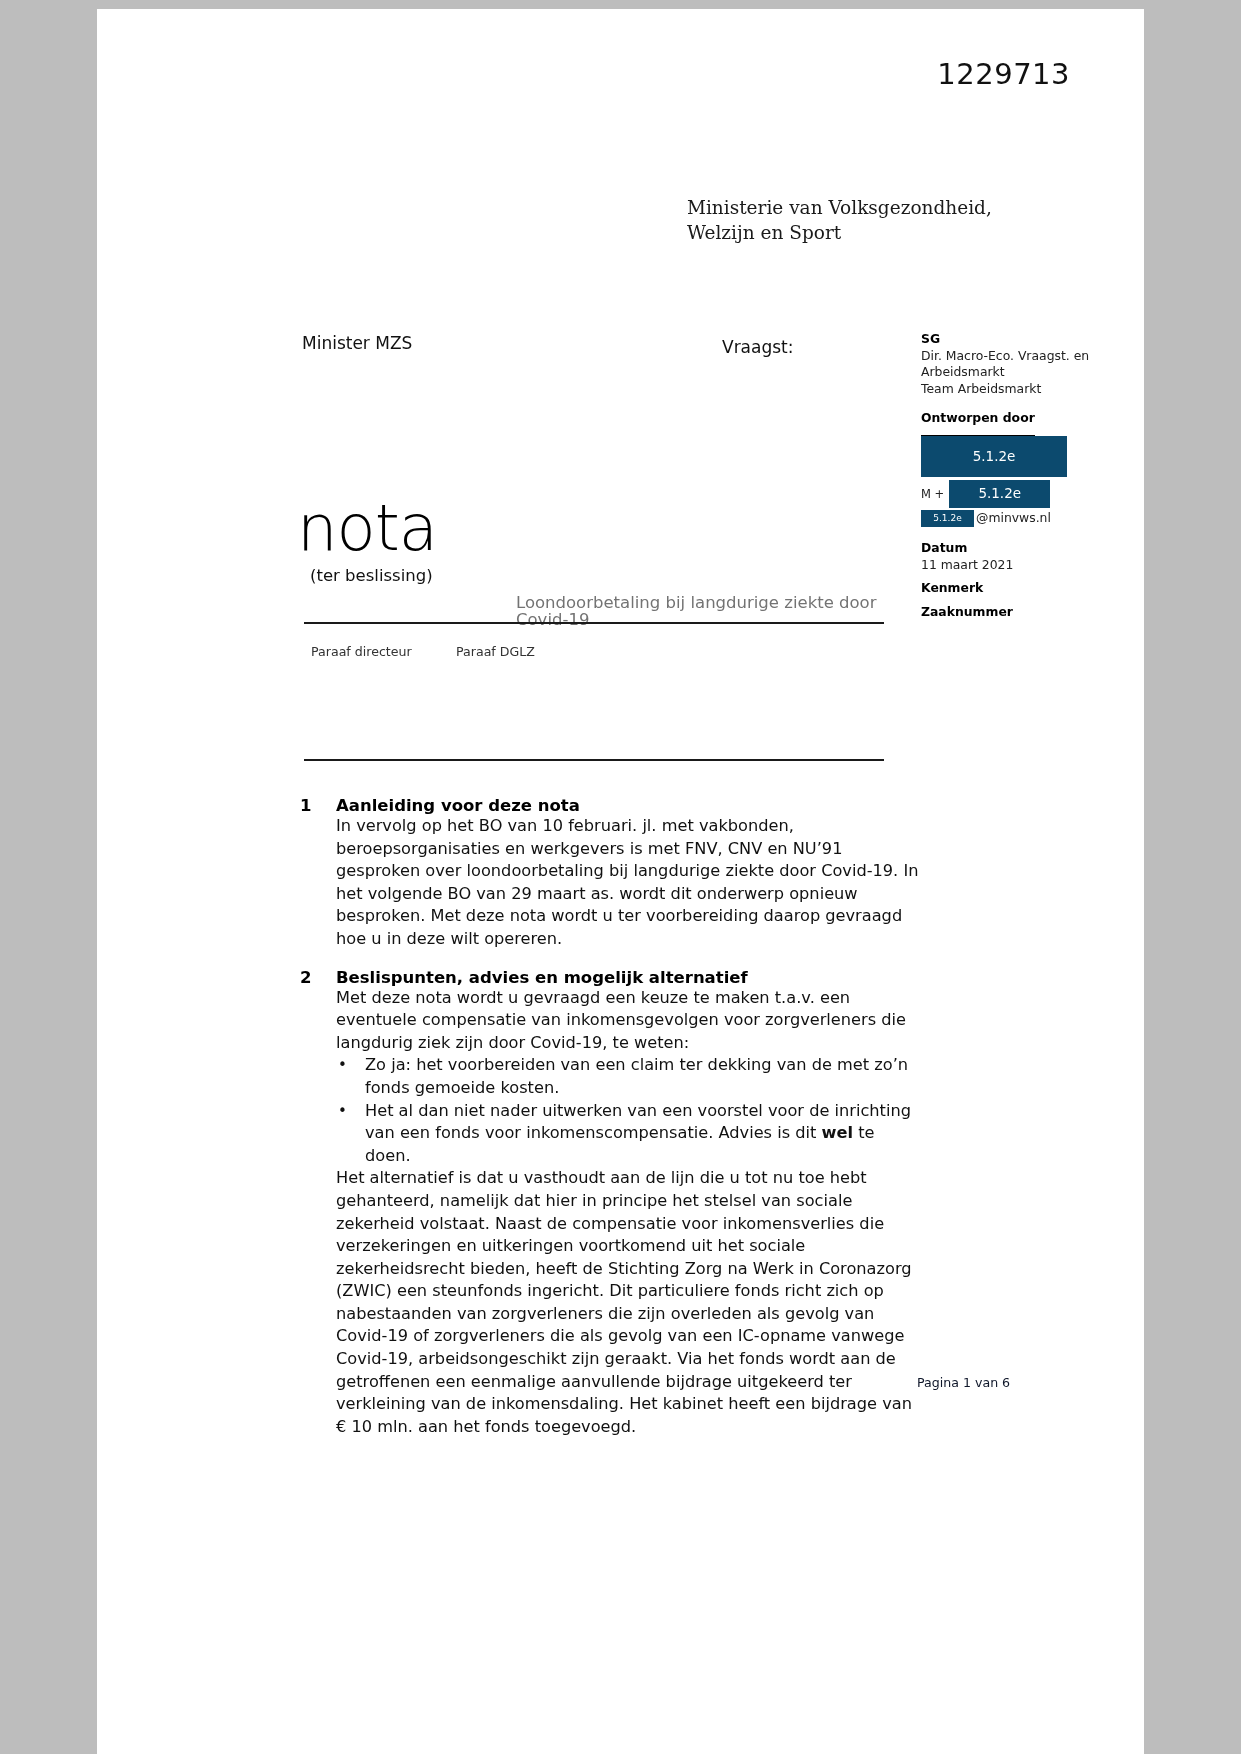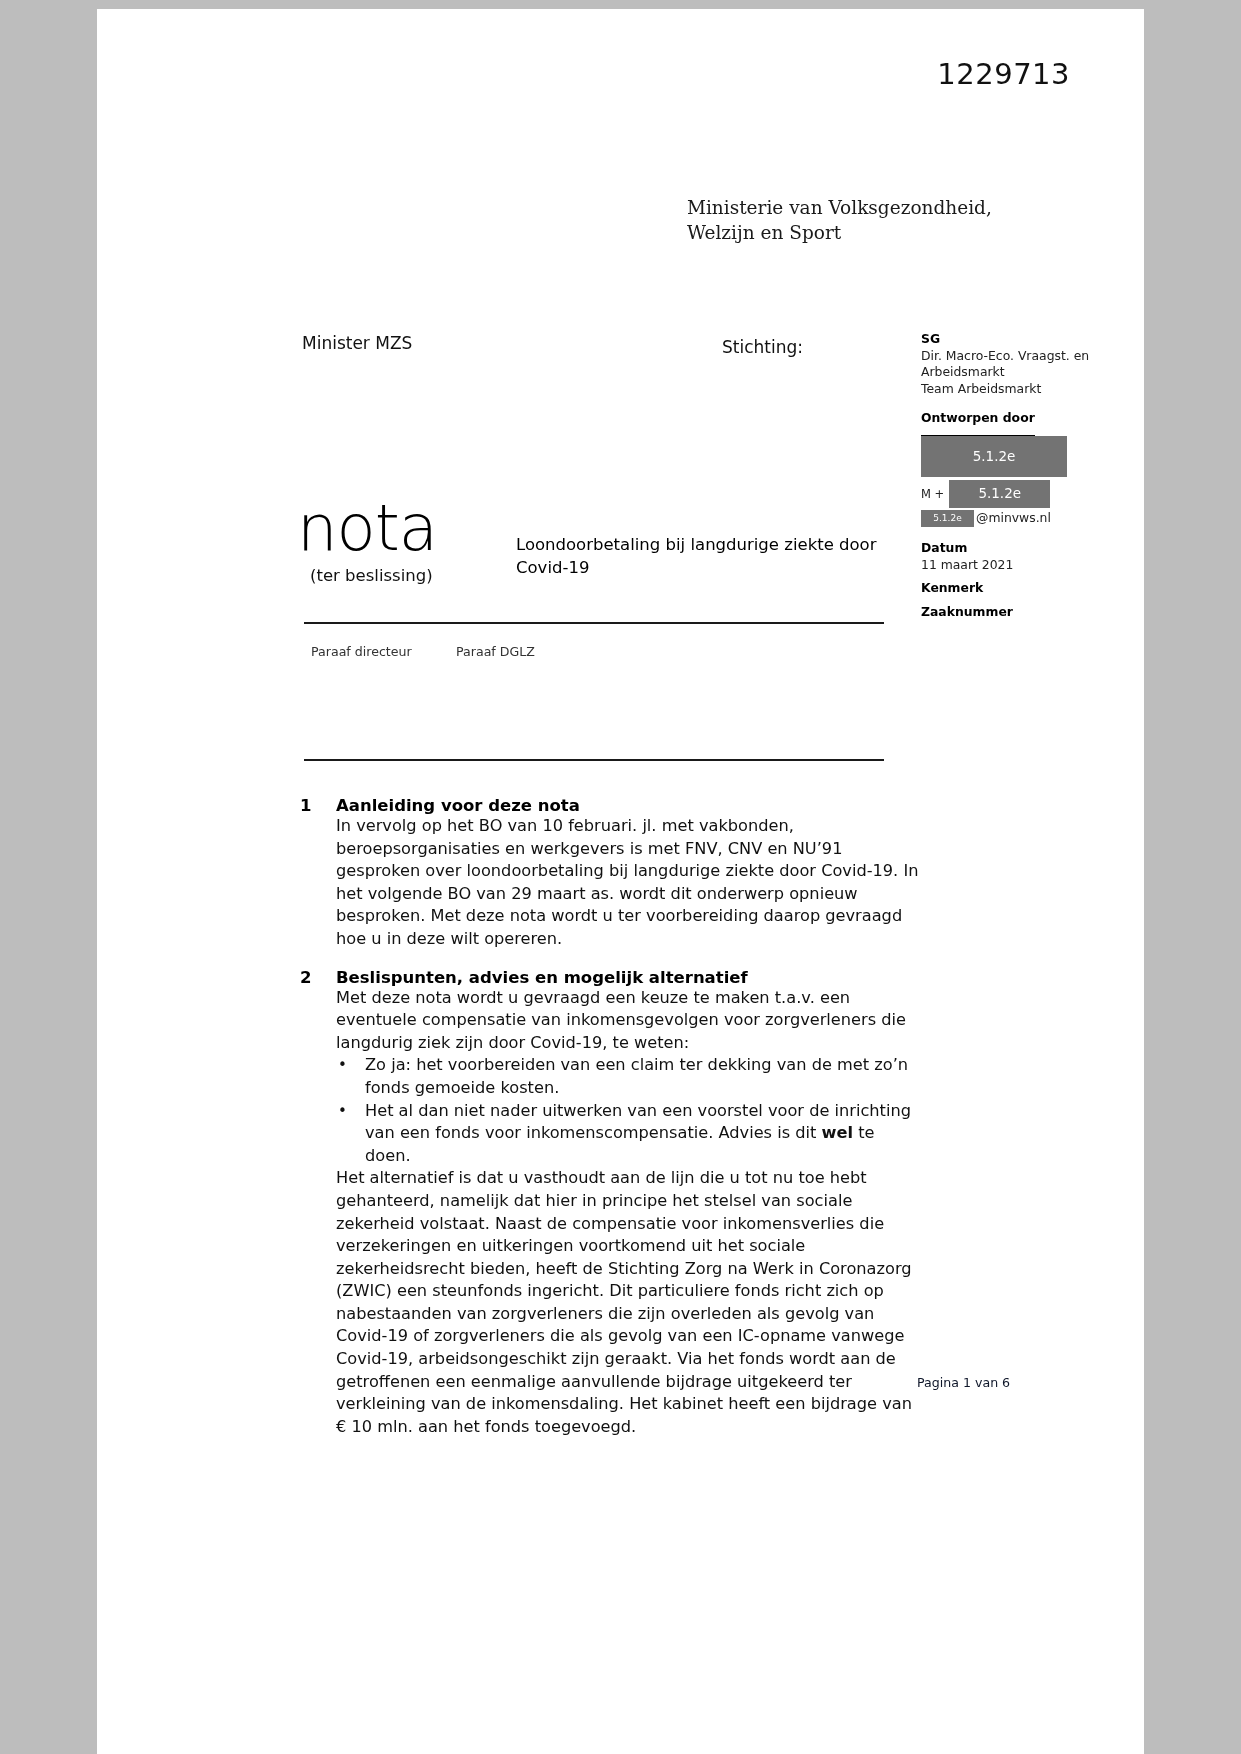--- a/index.html
+++ b/index.html
@@ -90,21 +90,21 @@
     color: #000;
     border-bottom: 1.5px solid #000;
     display: inline-block;
     padding-bottom: 8px;
   }
   .meta-gap { height: 13px; }
   .meta-gap-sm { height: 7px; }
   .meta-line { white-space: nowrap; }
 
   .redact {
-    background: #737373;
+    background: #0c4a6e;
     color: #ffffff;
     display: inline-block;
     text-align: center;
     font-size: 13px;
     line-height: 1;
   }
   .redact-big {
     width: 146px;
     padding: 14px 0 14px 0;
     font-size: 13.5px;
@@ -155,25 +155,25 @@
   .subtitle-kind {
     position: absolute;
     left: 213px;
     top: 557px;
     font-size: 16.5px;
     color: #111;
   }
   .subject {
     position: absolute;
     left: 419px;
-    top: 524px;
+    top: 585px;
     width: 370px;
     font-size: 16.5px;
-    line-height: 23px;
-    color: #000000;
+    line-height: 17px;
+    color: #737373;
   }
 
   
   .rule {
     position: absolute;
     left: 207px;
     width: 580px;
     border-top: 2px solid #1a1a1a;
   }
   .rule-1 { top: 613px; }
@@ -273,21 +273,21 @@
   <div class="page-edge-bottom"></div>
 
   <div class="doc-number">1229713</div>
 
   <div class="ministry">
     <div>Ministerie van Volksgezondheid,</div>
     <div>Welzijn en Sport</div>
   </div>
 
   <div class="addressee">Minister MZS</div>
-  <div class="deadline">Stichting:</div>
+  <div class="deadline">Vraagst:</div>
 
   <div class="meta">
     <div class="meta-label meta-line">SG</div>
     <div class="meta-line">Dir. Macro-Eco. Vraagst. en</div>
     <div class="meta-line">Arbeidsmarkt</div>
     <div class="meta-line">Team Arbeidsmarkt</div>
 
     <div class="meta-gap"></div>
 
     <div>

